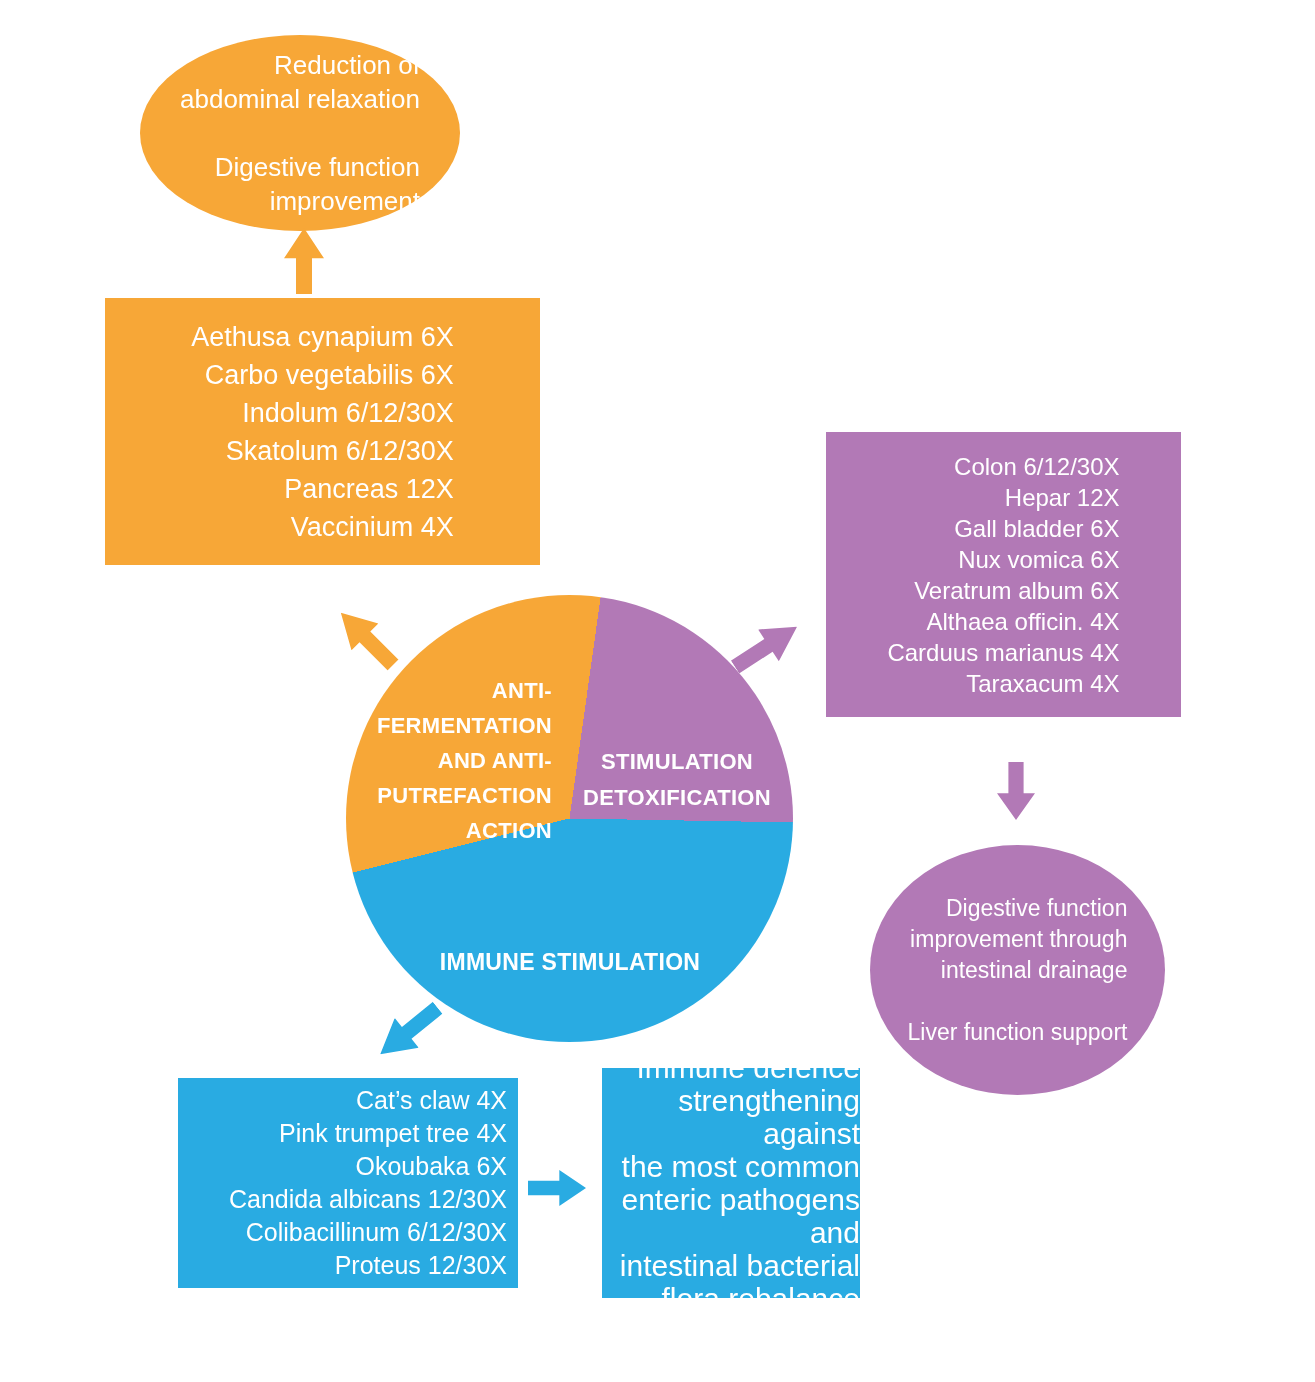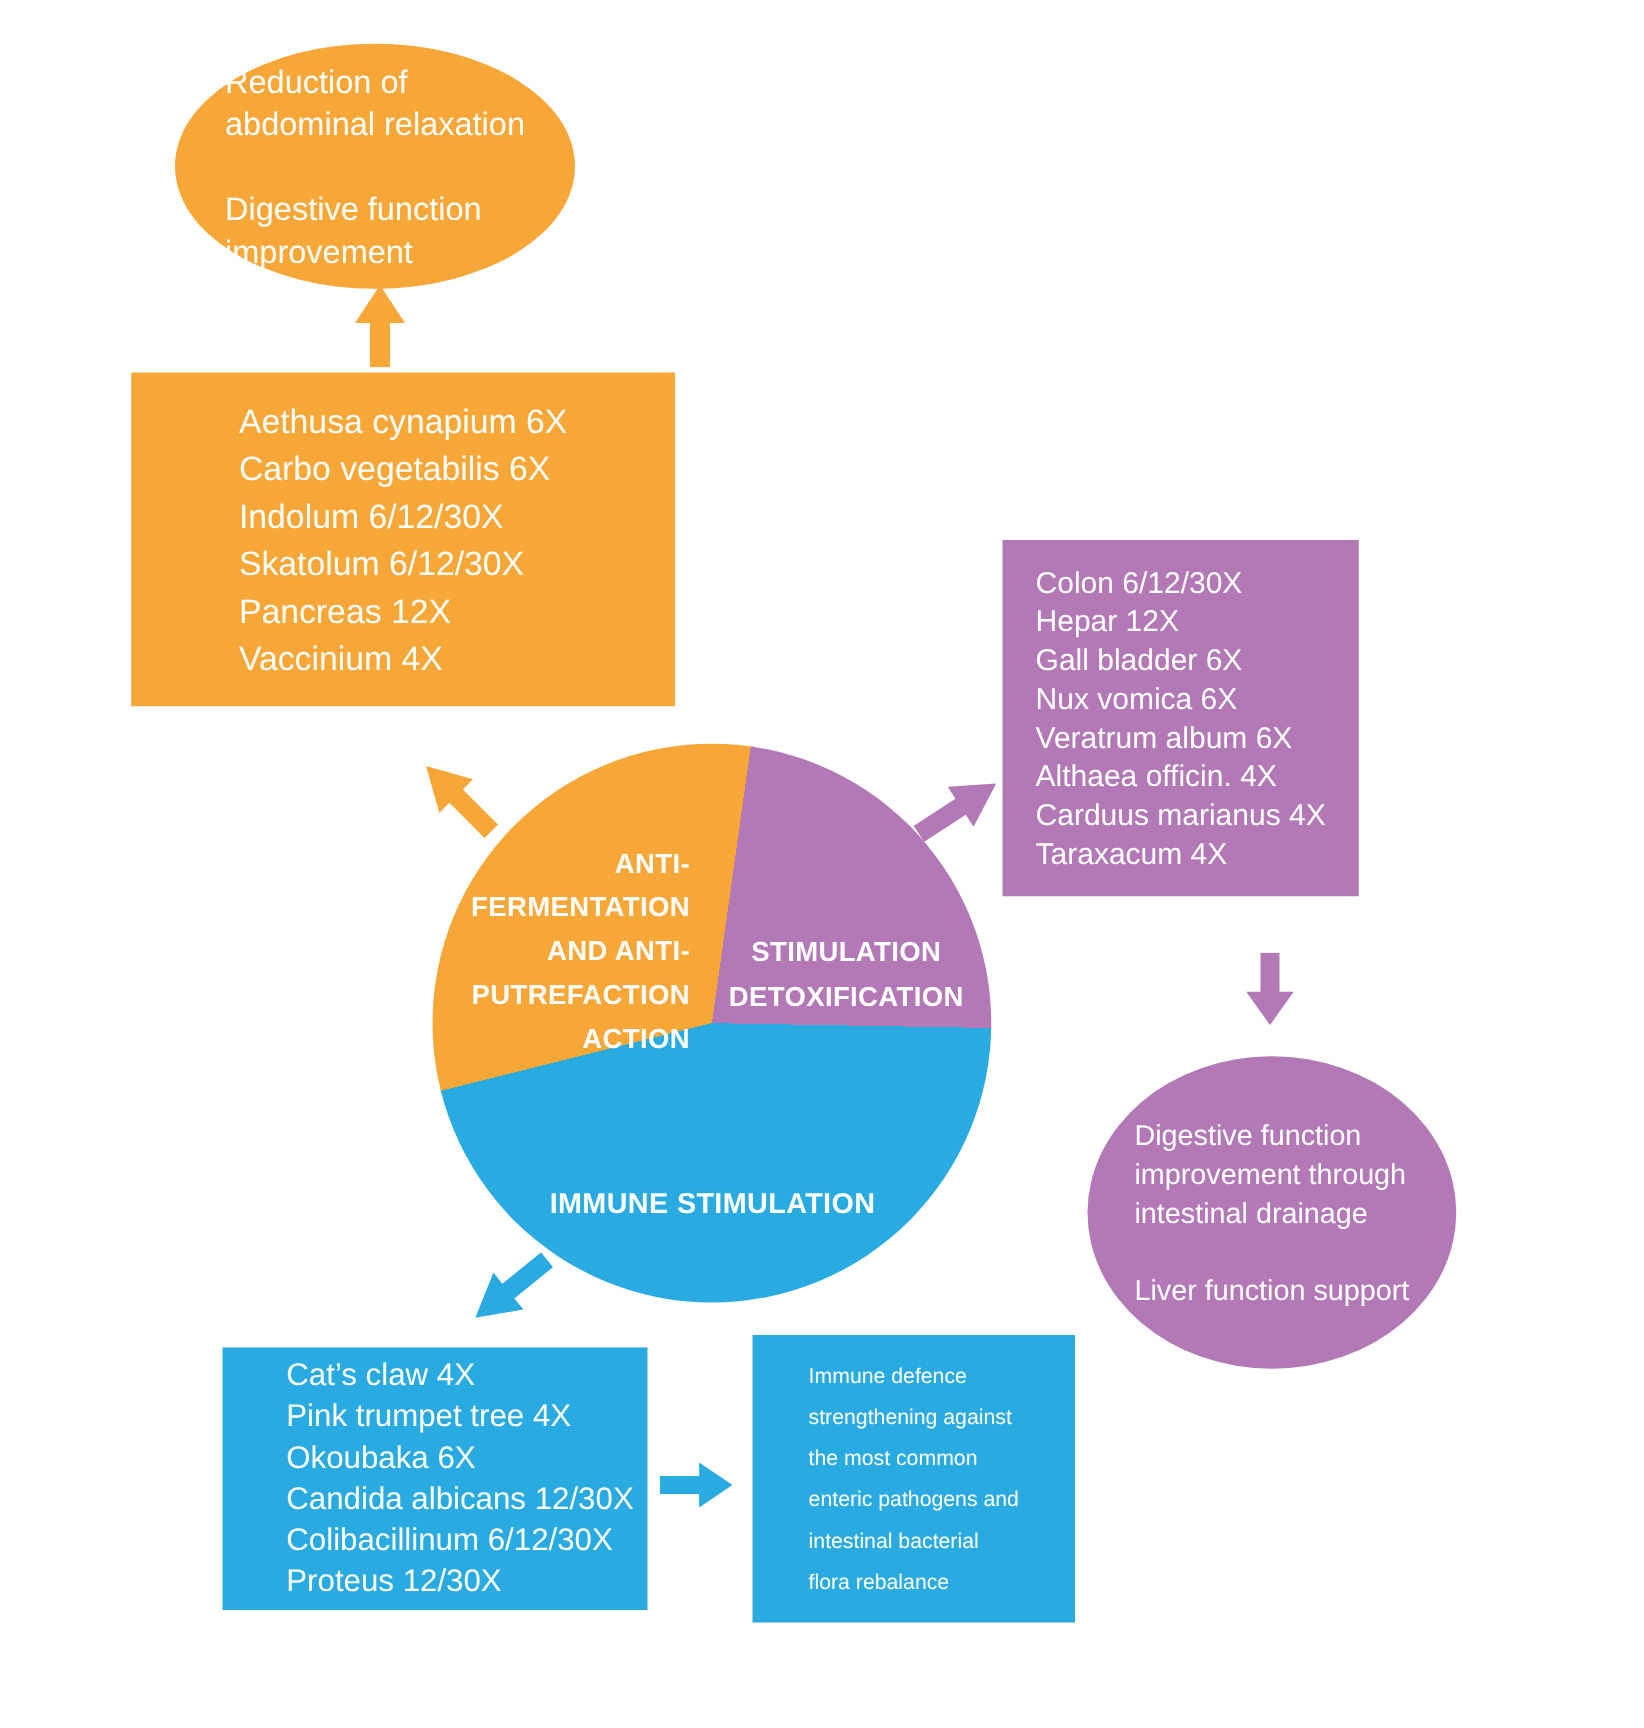--- a/index.html
+++ b/index.html
@@ -10,52 +10,52 @@
     height: 1382px;
     background: var(--color-background, #ffffff);
     font-family: "Liberation Sans", sans-serif;
     overflow: hidden;
   }
   .node {
     position: absolute;
     display: flex;
     align-items: center;
     justify-content: center;
-    text-align: left;
+    text-align: right;
     color: var(--color-text, #ffffff);
     white-space: pre-line;
   }
   .fill-orange { background: var(--color-orange, #F7A737); }
   .fill-purple { background: var(--color-purple, #B279B6); }
   .fill-blue   { background: var(--color-blue,   #29ABE2); }
   .ellipse { border-radius: 50%; }
 
   
   .orange-ellipse { left: 140px; top: 35px; width: 320px; height: 196px;
     font-size: 26px; line-height: 34px; }
 
   
   .orange-box { left: 105px; top: 298px; width: 435px; height: 267px;
     font-size: 27px; line-height: 38px; }
 
   
-  .purple-box { left: 802px; top: 432px; width: 285px; height: 285px;
+  .purple-box { left: 826px; top: 432px; width: 355px; height: 285px;
     font-size: 24px; line-height: 31px; }
 
   
   .purple-ellipse { left: 870px; top: 845px; width: 295px; height: 250px;
     font-size: 23px; line-height: 31px; }
 
   
   .blue-box { left: 178px; top: 1078px; width: 340px; height: 210px;
     font-size: 25px; line-height: 33px; padding-left: 40px; }
 
   
   .blue-benefit-box { left: 602px; top: 1068px; width: 258px; height: 230px;
-    font-size: 17px; line-height: 33px; }
+    font-size: 30px; line-height: 33px; }
 
   
   .pie {
     position: absolute;
     left: 346px; top: 595px;
     width: 447px; height: 447px;
     border-radius: 50%;
     background: conic-gradient(
       var(--color-orange, #F7A737) 0deg 8deg,
       var(--color-purple, #B279B6) 8deg 91deg,

